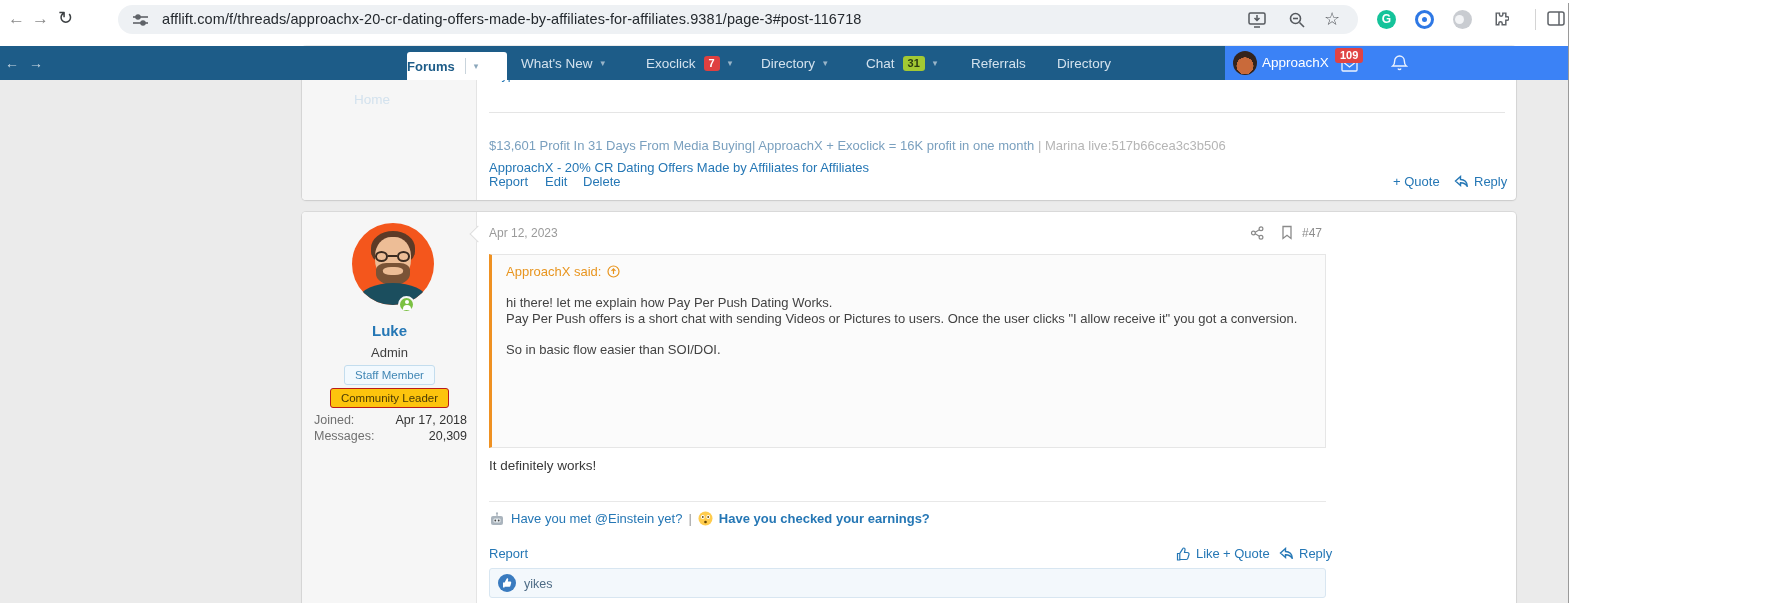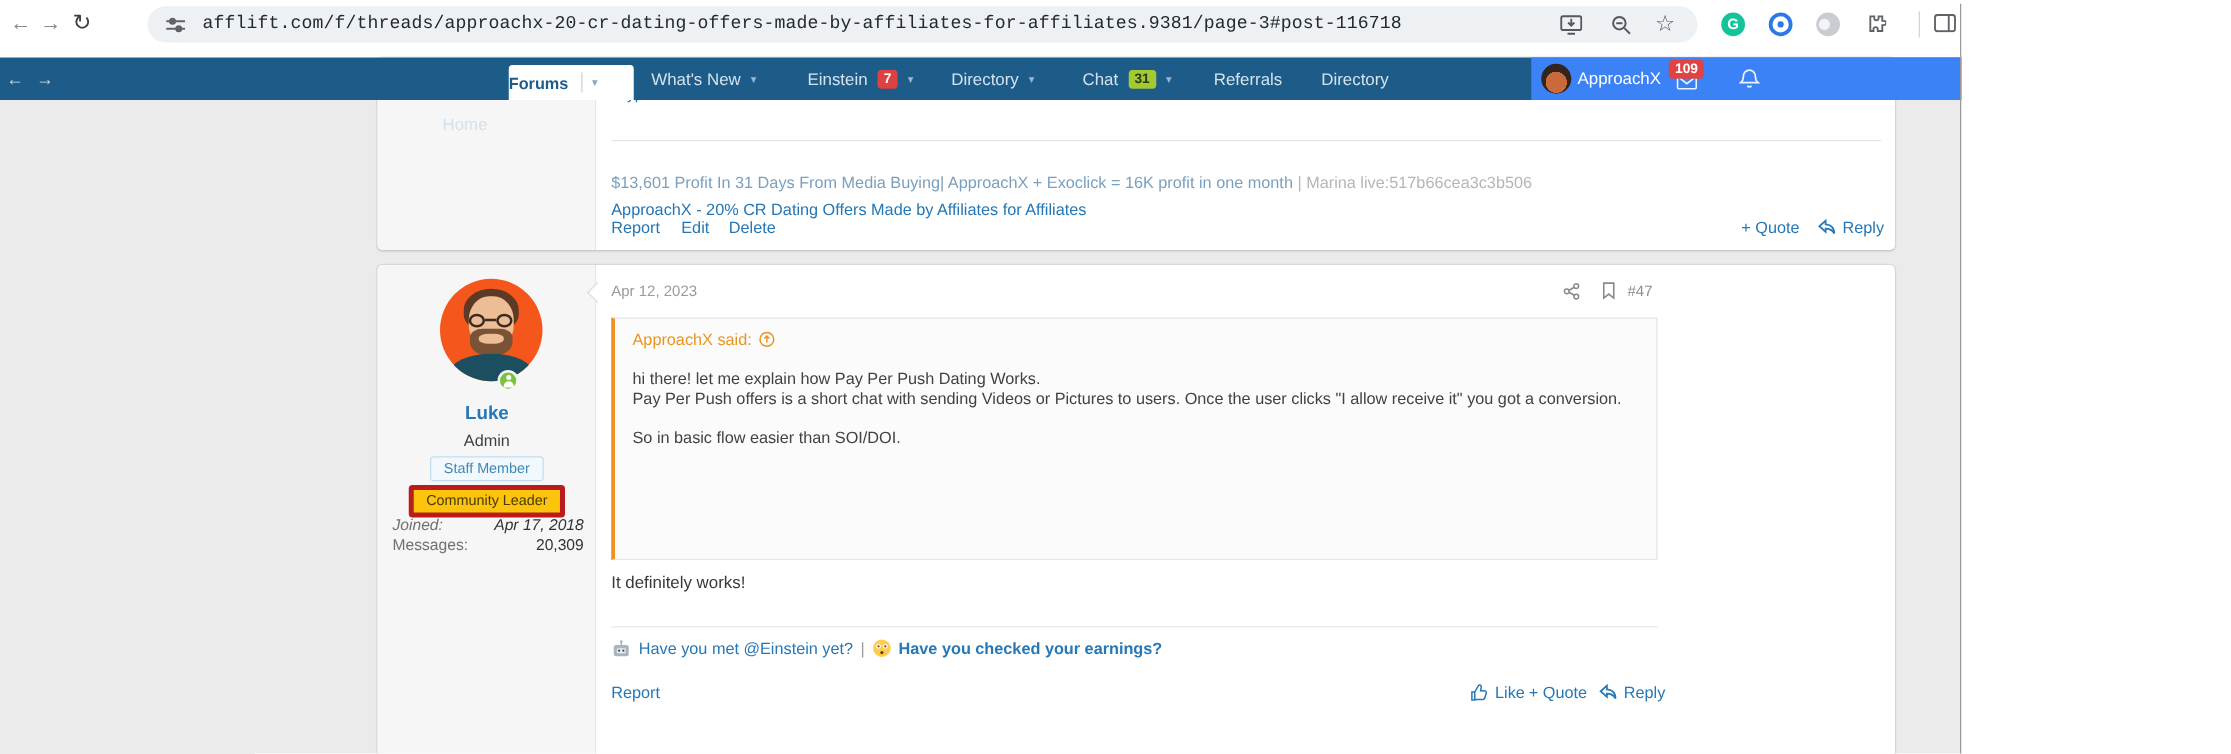--- a/index.html
+++ b/index.html
@@ -5,21 +5,21 @@
   * { margin:0; padding:0; box-sizing:border-box; }
   html,body { background:#fff; }
   body { font-family:"Liberation Sans", sans-serif; }
   #screen { position:relative; width:1785px; height:603px; overflow:hidden; background:#fff; }
   .abs { position:absolute; }
 
   
   .chrome { left:0; top:0; width:1785px; height:40px; background:#fff; z-index:10; }
   .nav-glyph { font-size:17px; color:#6a6a6a; line-height:1; }
   .omnibox { left:118px; top:5px; width:1240px; height:29px; background:#eef1f4; border-radius:15px; }
-  .url-text { left:162px; top:5px; height:44px; line-height:29px; font-size:14.5px; color:#24292e; letter-spacing:.1px; white-space:nowrap;font-family:Liberation Mono, monospace; }
+  .url-text { left:162px; top:5px; height:44px; line-height:29px; font-size:14.5px; color:#24292e; letter-spacing:.1px; white-space:nowrap; }
   .pill-ic { color:#55595e; }
   .ext-circle { width:19px; height:19px; border-radius:50%; text-align:center; }
   .chrome-sep { width:1px; height:21px; background:#d4d4d4; }
 
   
   .fnav { left:0; top:46px; width:1569px; height:34px; background:#1d5c88; z-index:5; }
   .fnav-item { position:absolute; top:0; height:34px; display:flex; align-items:center; gap:8px; color:#d3e2ee; font-size:13.5px; white-space:nowrap; }
   .caret { font-size:9px; color:rgba(255,255,255,.55); }
   .badge { border-radius:3px; font-size:11px; padding:1px 5px; font-weight:bold; line-height:13px; }
   .badge-red { background:#df4040; color:#fff; }
@@ -43,21 +43,21 @@
   .bbquote { position:absolute; left:187px; top:42px; width:837px; height:194px; background:#fbfbfb; border:1px solid #e6e6e6; border-left:3px solid #ef9122; }
   .q-attr { color:#e8951f; font-size:13px; display:flex; align-items:center; gap:6px; }
   .q-text { font-size:13px; color:#424242; white-space:nowrap; }
   .blurstrip { position:absolute; left:2px; top:102px; right:2px; height:89px; background:#fff; overflow:hidden; }
   .blob { position:absolute; border-radius:50%; }
   .fadeover { position:absolute; left:0; top:0; right:0; bottom:0; background:linear-gradient(rgba(255,255,255,.1), rgba(255,255,255,.85) 70%, #fff 95%); }
 
   
   .pill { display:inline-block; font-size:11.5px; padding:2px 10px; border-radius:3px; line-height:14px; }
   .pill-staff { background:#f2f9fe; border:1px solid #c3ddee; color:#4187b5; }
-  .pill-gold { background:#fdc40d; border:4px solid #b91c1c; color:#4a3a05; }
+  .pill-gold { background:#fdc40d; border:1px solid #b91c1c; color:#4a3a05; }
   .kv-label { position:absolute; left:12px; font-size:12.5px; color:#707070; }
   .kv-value { position:absolute; right:10px; font-size:12.5px; color:#333; }
 
   .reactbar { position:absolute; left:187px; top:356px; width:837px; height:30px; background:#f3f8fc; border:1px solid #d8e6f1; border-radius:3px; }
   svg { display:block; }
 </style>
 </head>
 <body>
 
 <div id="screen">
@@ -137,21 +137,21 @@
       <span class="tab-div"></span>
       <span class="caret" style="color:#8ba7bb;">▾</span>
     </div>
 
     <div class="fnav-item" style="left:521px;">
       <span>What's New</span>
       <span class="caret">▾</span>
     </div>
 
     <div class="fnav-item" style="left:646px;">
-      <span>Einstein</span>
+      <span>Exoclick</span>
       <span class="badge badge-red">7</span>
       <span class="caret">▾</span>
     </div>
 
     <div class="fnav-item" style="left:761px;">
       <span>Directory</span>
       <span class="caret">▾</span>
     </div>
 
     <div class="fnav-item" style="left:866px;">
@@ -251,21 +251,21 @@
       <div class="abs" style="left:0; top:110px; width:175px; text-align:center; font-size:15px; font-weight:bold;">
         <span class="link">Luke</span>
       </div>
       <div class="abs" style="left:0; top:133px; width:175px; text-align:center; font-size:13px; color:#3f3f3f;">Admin</div>
       <div class="abs" style="left:0; top:153px; width:175px; text-align:center;">
         <span class="pill pill-staff">Staff Member</span>
       </div>
       <div class="abs" style="left:0; top:176px; width:175px; text-align:center;">
         <span class="pill pill-gold">Community Leader</span>
       </div>
-      <div class="abs" style="left:0; top:201px; width:175px; height:16px;font-style:italic;">
+      <div class="abs" style="left:0; top:201px; width:175px; height:16px;">
         <span class="kv-label">Joined:</span>
         <span class="kv-value">Apr 17, 2018</span>
       </div>
       <div class="abs" style="left:0; top:217px; width:175px; height:16px;">
         <span class="kv-label">Messages:</span>
         <span class="kv-value">20,309</span>
       </div>
     </div>
 
     <div class="abs" style="left:170px; top:16px; width:12px; height:12px; background:#fff; border-left:1px solid #ddd; border-bottom:1px solid #ddd; transform:rotate(45deg);"></div>
@@ -350,15 +350,23 @@
       </div>
     <div class="abs act" style="left:977px; top:334px;">
       <span>
           <svg width="15" height="13" viewBox="0 0 15 13">
             <path d="M6.5 1.5 L1.5 6 L6.5 10.5 V7.8 C9.7 7.8 12 9 13.4 11.8 C13.4 7 10.3 4.5 6.5 4.5 Z" fill="none" stroke="#2577b5" stroke-width="1.4"></path>
           </svg>
         </span>
       <span>Reply</span>
     </div>
 
+    <div class="reactbar">
+      <span class="abs" style="left:8px; top:5px; width:18px; height:18px; border-radius:50%; background:#3a7bbf;">
+        <svg width="18" height="18" viewBox="0 0 18 18">
+            <path d="M5 8.5 h1.6 v5 H5 z M6.6 12.7 h4.6 c.6 0 1.1-.4 1.2-1 l.8-2.6 c.2-.8-.4-1.5-1.2-1.5 H9.8 l.4-2 c.1-.8-.3-1.3-.9-1.3 -.3 0-.6.2-.7.4 L6.6 8.5 z" fill="#fff"></path>
+          </svg>
+      </span>
+      <span class="abs" style="left:34px; top:0; line-height:30px; font-size:12.5px; color:#4e6c86;">yikes</span>
+    </div>
   </div>
 
 </div>
 
 </body></html>

